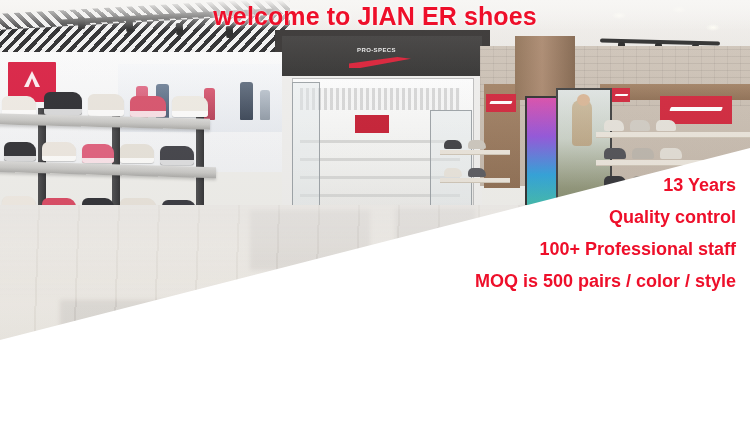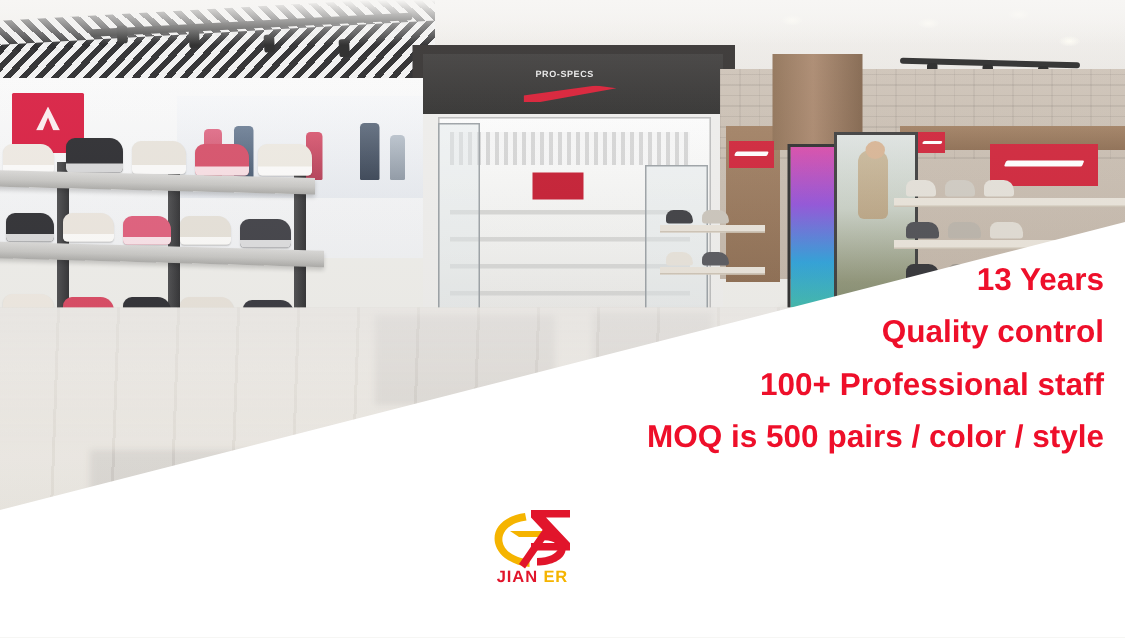--- a/index.html
+++ b/index.html
@@ -226,21 +226,21 @@
     background:#ffffff;
     clip-path:polygon(750px 148px, 750px 425px, 0 425px, 0 340px);
   }
 
   
   .features{
     position:absolute;right:14px;top:176px;width:480px;
     text-align:right;
   }
   .feature{
-    font-size:21px;font-weight:bold;color:#ee0f2a;
+    font-size:18px;font-weight:bold;color:#ee0f2a;
     line-height:1;margin-bottom:14px;white-space:nowrap;
   }
   .feature:last-child{margin-bottom:0;}
 
   
   .brand{
     position:absolute;left:312px;top:338px;width:86px;height:62px;
   }
   .brand-mark{position:absolute;left:8px;top:0;width:68px;height:44px;}
   .brand-text{
@@ -376,39 +376,23 @@
     <div class="reflection" style="left:520px;top:206px;width:90px;height:46px;"></div>
     <div class="reflection" style="left:60px;top:300px;width:140px;height:70px;"></div>
     <div class="floor-gloss"></div>
 
     <div class="photo-tone"></div>
   </div>
 
   <div class="white-wedge"></div>
 
   <div class="top-strip"></div>
+  <div id="headline">welcome to JIAN ER shoes</div>
 
   <div class="features">
     <div class="feature">13 Years</div>
     <div class="feature">Quality control</div>
     <div class="feature">100+ Professional staff</div>
     <div class="feature">MOQ is 500 pairs / color / style</div>
   </div>
 
-  <div class="brand">
-    <div class="brand-mark">
-      <svg viewBox="0 0 68 44" width="68" height="44" xmlns="http://www.w3.org/2000/svg">
-
-        <path d="M30 4 C16 6 8 14 10 24 C12 33 22 39 33 40 L33 35 C24 34 16 30 15 23 C14 16 21 10 31 9 Z" fill="#f5b400"></path>
-        <path d="M20 16 L44 16 L44 20 L26 20 Z" fill="#f5b400"></path>
-
-        <path d="M34 2 L60 2 L60 7 L44 7 L60 24 L60 29 L34 29 L34 24 L50 24 L34 7 Z" fill="#e1152b"></path>
-        <path d="M40 18 C52 18 58 23 57 29 C56 35 48 39 38 39 L38 34 C46 34 51 31 52 28 C53 24 48 22 40 22 Z" fill="#e1152b"></path>
-
-        <path d="M26 38 L44 12 L48 15 L30 41 Z" fill="#e1152b"></path>
-      </svg>
-    </div>
-    <div class="brand-text">
-      <span class="bt-j">JIAN</span><span>&nbsp;</span><span class="bt-e">ER</span>
-    </div>
-  </div>
 
 </div>
 
 </body></html>

